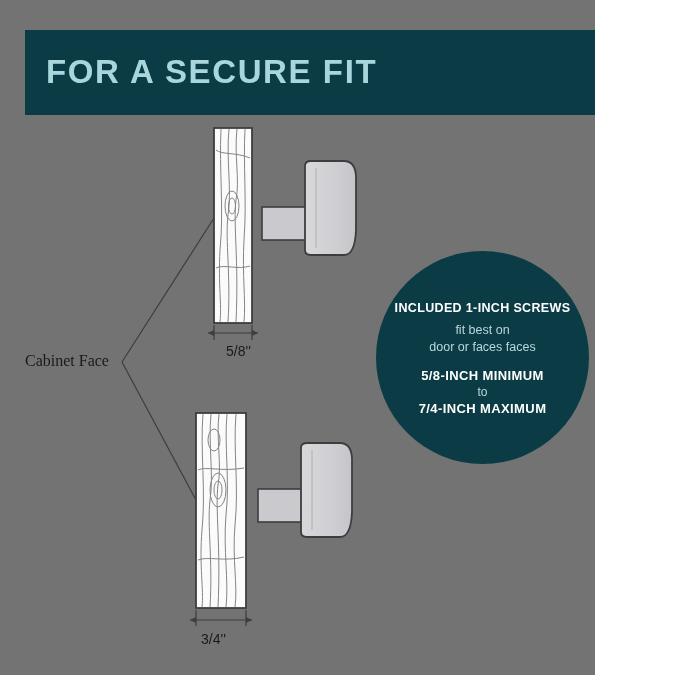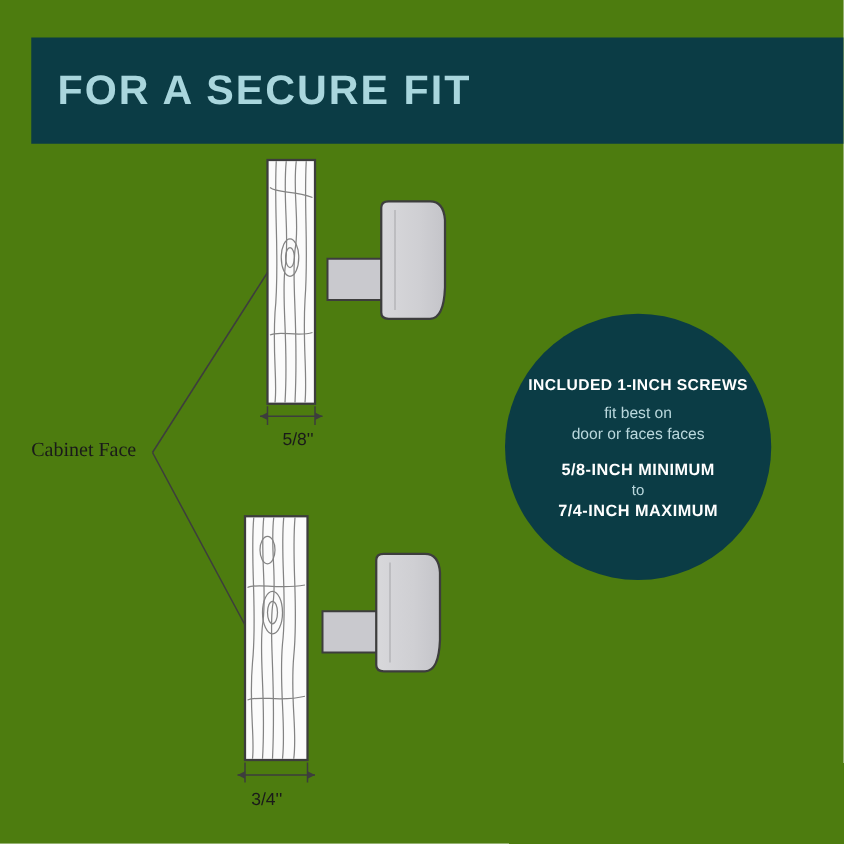--- a/index.html
+++ b/index.html
@@ -5,23 +5,23 @@
   html, body {
     margin: 0;
     padding: 0;
     background: #ffffff;
   }
   body {
     font-family: "Liberation Sans", sans-serif;
   }
   #page {
     position: relative;
-    width: 675px;
+    width: 595px;
     height: 675px;
-    background: #4d7c0f;
+    background: #737373;
     overflow: hidden;
   }
 
   
   .header-banner {
     position: absolute;
     left: 25px;
     top: 30px;
     width: 650px;
     height: 85px;
@@ -45,21 +45,21 @@
     position: absolute;
     left: 0;
     top: 0;
     width: 675px;
     height: 675px;
   }
 
   
   .callout-circle {
     position: absolute;
-    left: 404px;
+    left: 376px;
     top: 251px;
     width: 213px;
     height: 213px;
     border-radius: 50%;
     background: #0b3c45;
     display: flex;
     flex-direction: column;
     align-items: center;
     justify-content: center;
     text-align: center;

